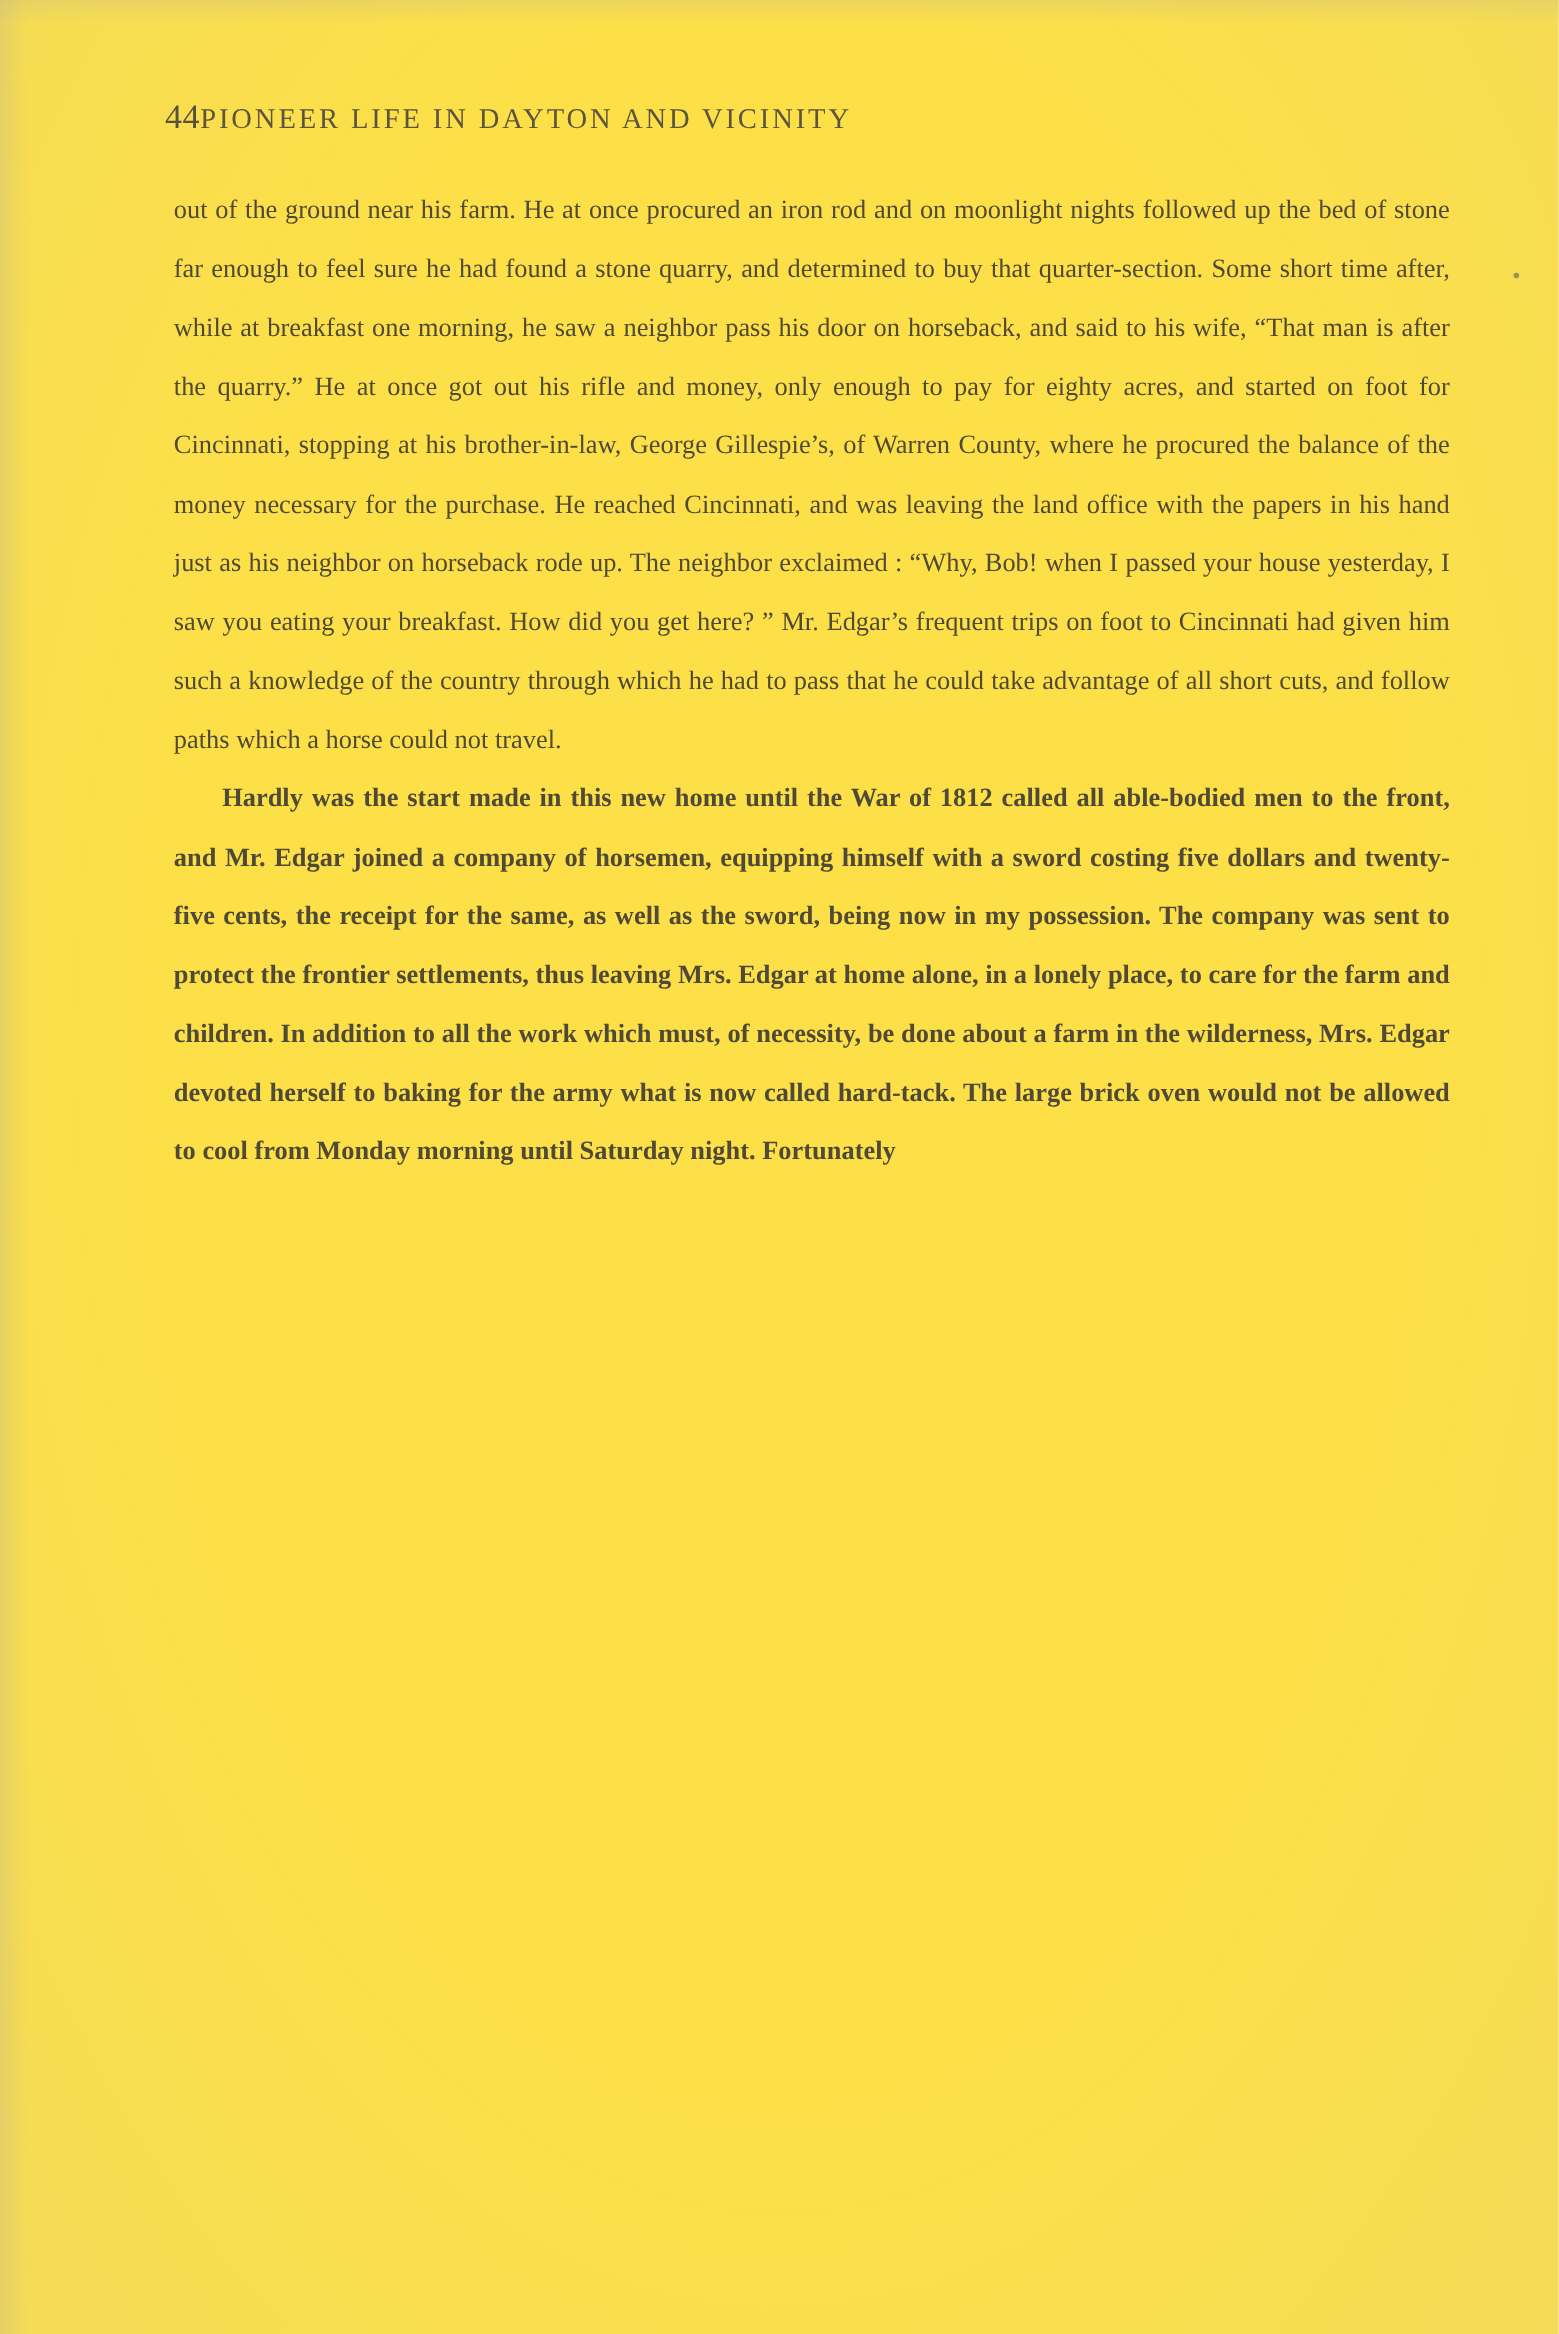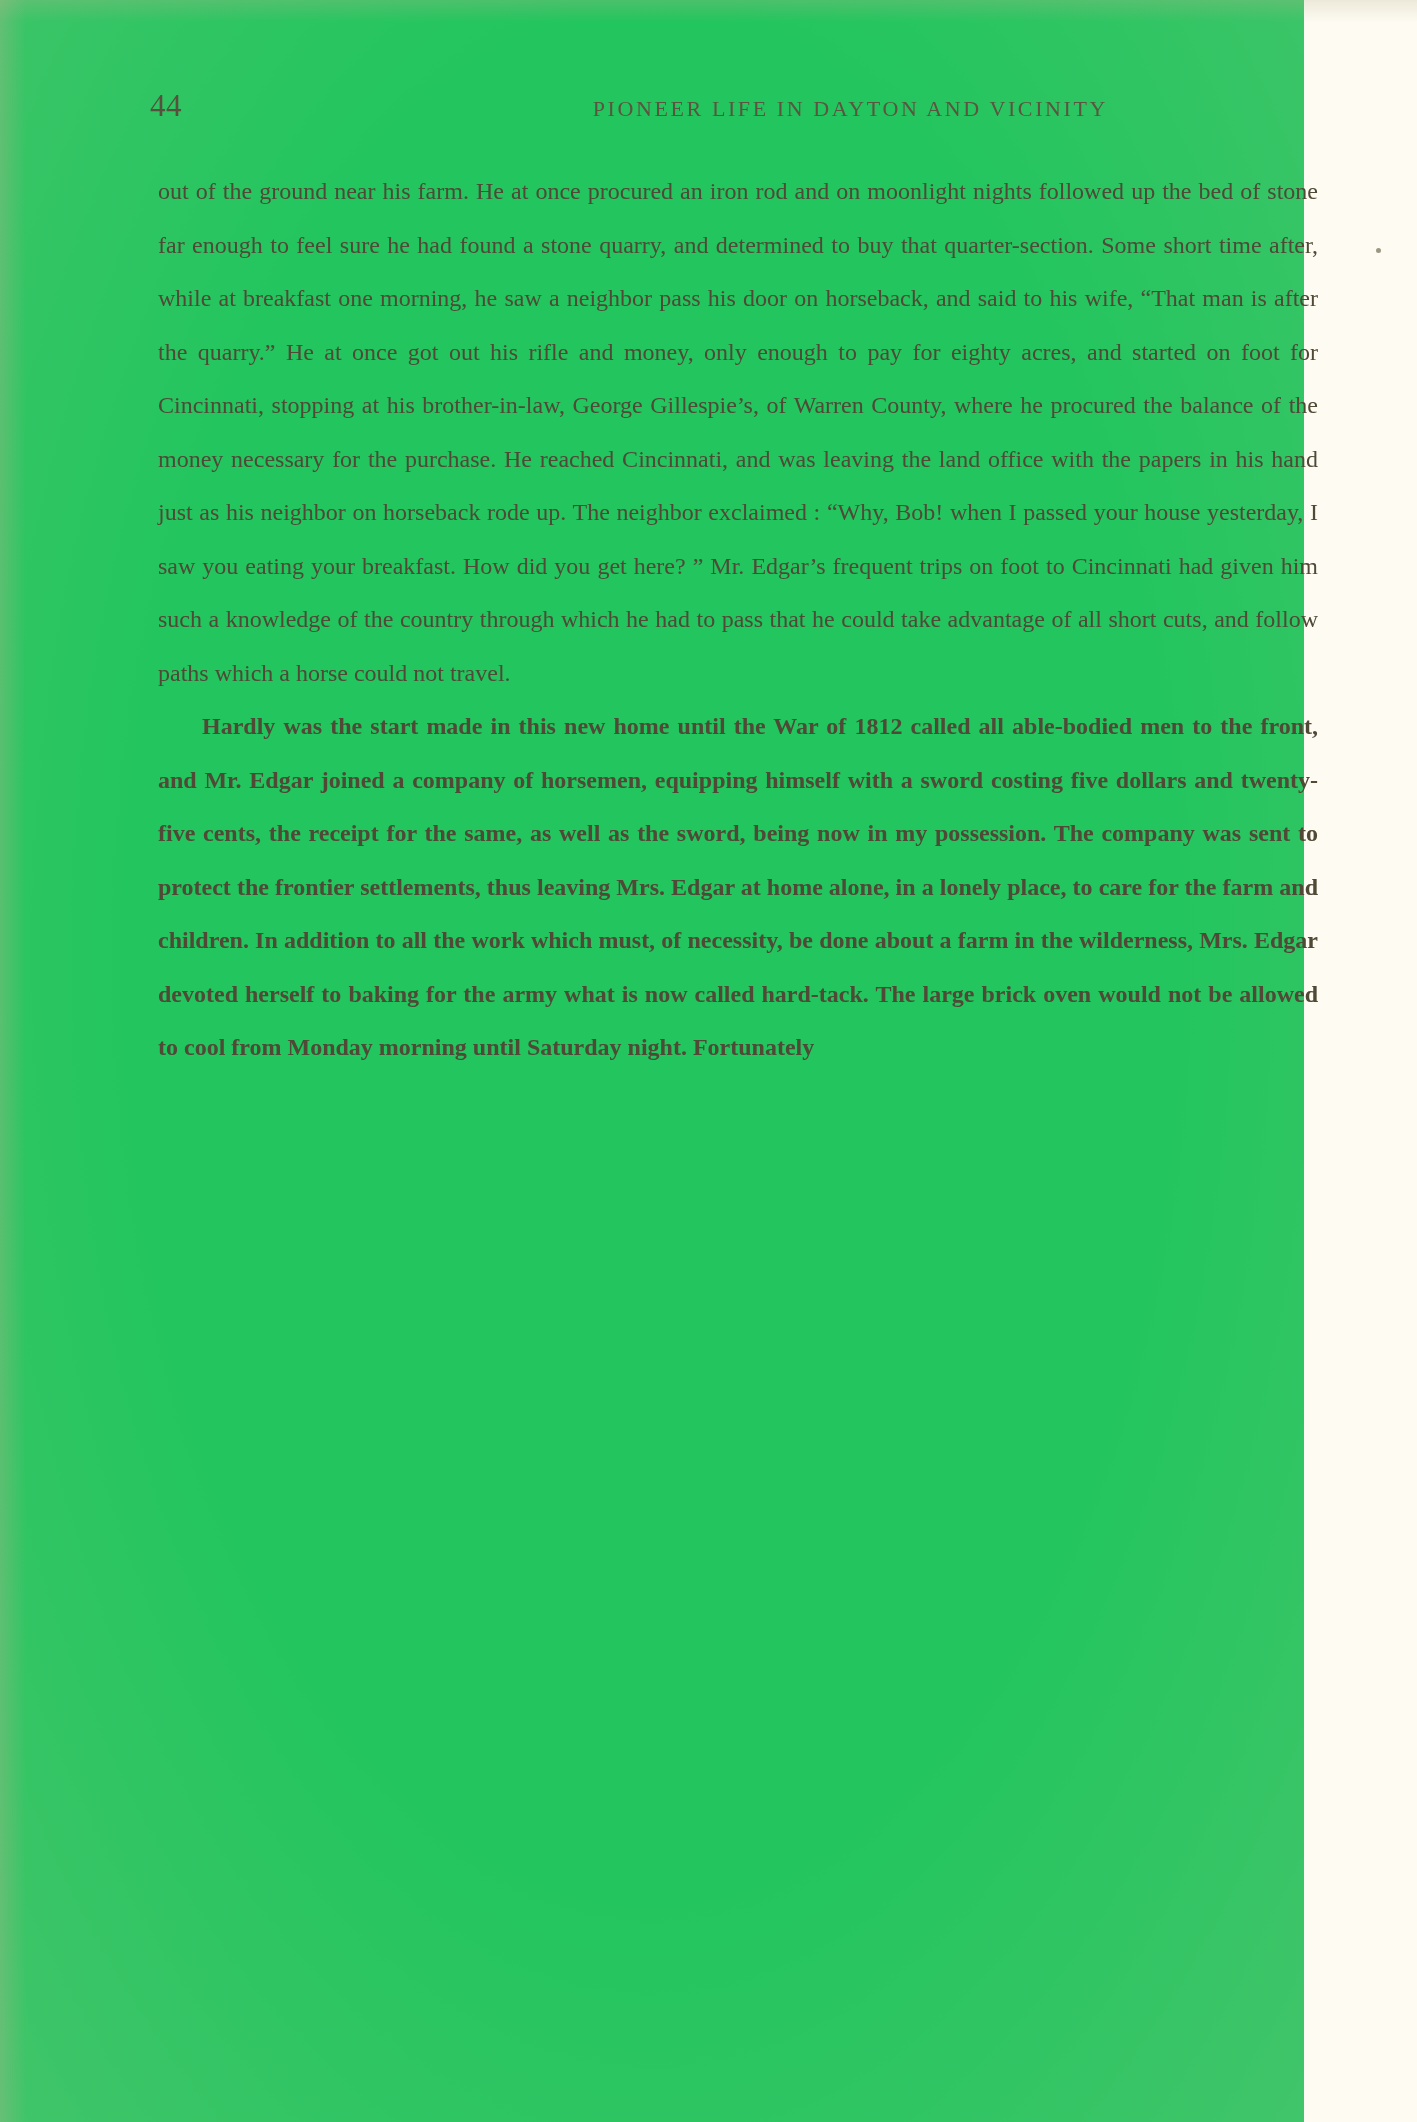--- a/index.html
+++ b/index.html
@@ -9,23 +9,23 @@
   body {
     width: 1417px;
     height: 2122px;
     background: #fdfbf2;
     font-family: "Liberation Serif", serif;
     color: #4a4432;
     overflow: hidden;
   }
   .page {
     position: relative;
-    width: 1304px;
+    width: 1417px;
     height: 2122px;
-    background: #22c55e;
+    background: #fde047;
     box-sizing: border-box;
   }
   
   .page::before {
     content: "";
     position: absolute;
     inset: 0;
     background:
       radial-gradient(ellipse at 50% 45%, rgba(255,255,255,0) 55%, rgba(206,196,160,0.18) 100%);
     pointer-events: none;
@@ -40,22 +40,22 @@
     align-items: baseline;
   }
   .folio {
     font-size: 31px;
     color: #56503c;
     letter-spacing: 0.5px;
     font-family: "Liberation Serif", serif;
   }
   .running-head {
     flex: 1;
-    text-align: right;
-    font-size: 22px;
+    text-align: left;
+    font-size: 26px;
     letter-spacing: 2.6px;
     color: #5b553f;
     padding-right: 46px;
     white-space: nowrap;
     font-family: "Liberation Serif", serif;
   }
   .body-text {
     position: absolute;
     top: 165px;
     left: 158px;

